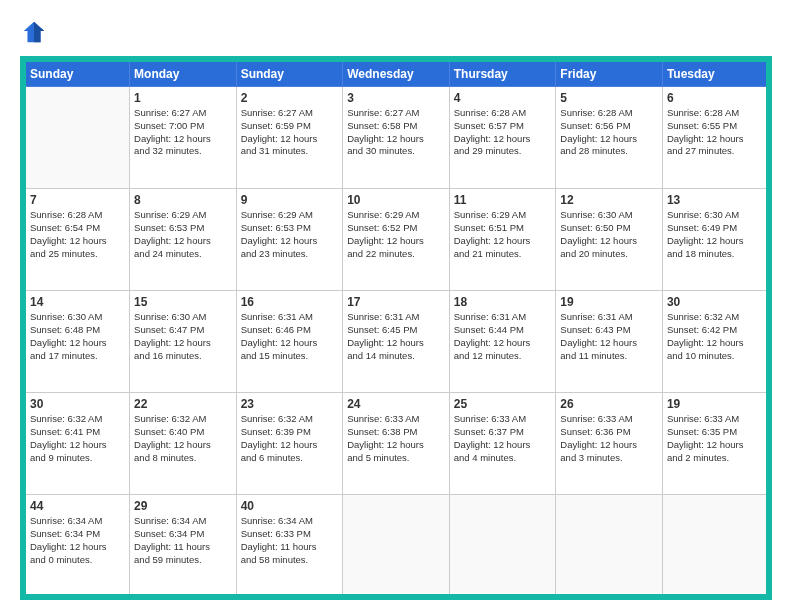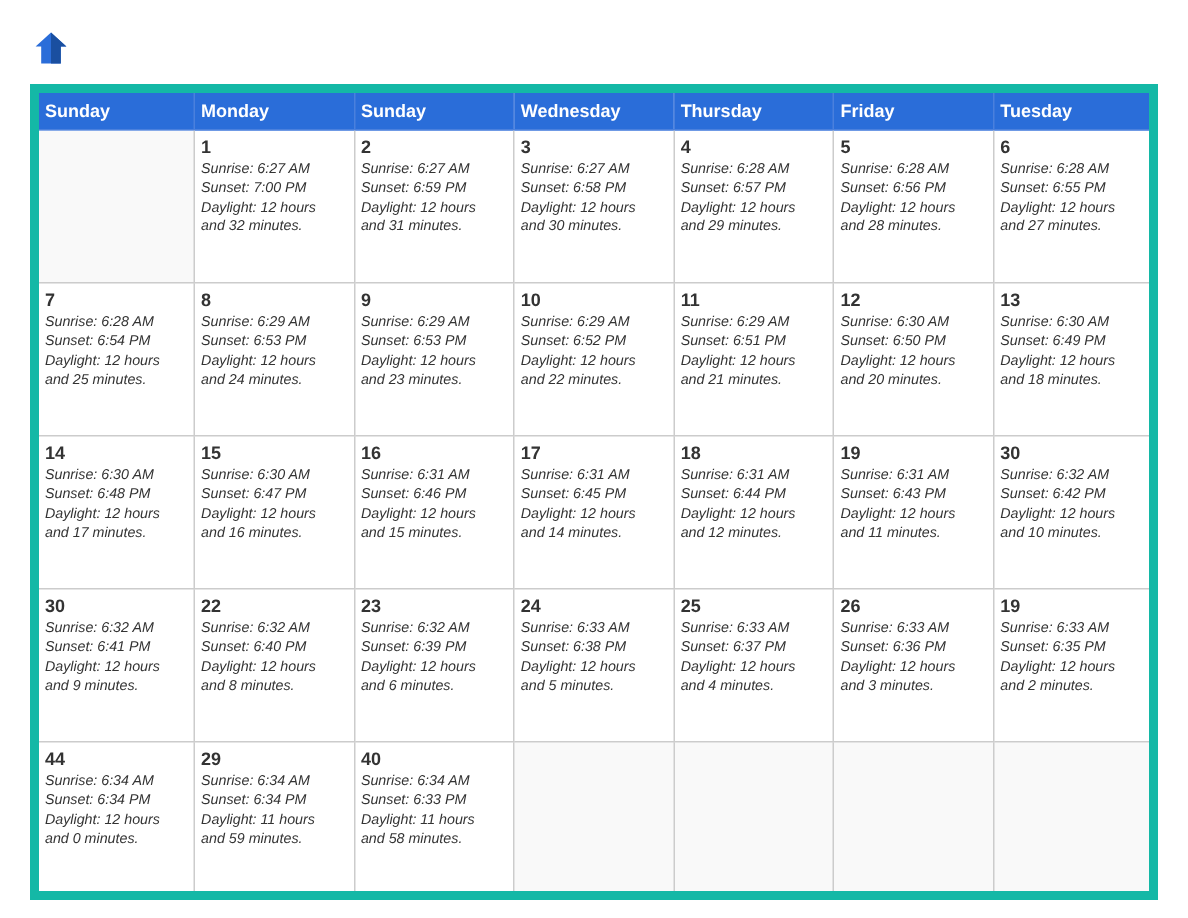--- a/index.html
+++ b/index.html
@@ -87,21 +87,20 @@
     .day-num {
       font-size: 12px;
       font-weight: bold;
       display: block;
       margin-bottom: 2px;
     }
     .day-info {
       font-size: 9.5px;
       color: #333;
       line-height: 1.35;
-      font-style: italic;
     }
     .empty-cell {
       background: #f9f9f9;
     }
   </style>
 </head>
 <body>
 
 <div class="page">
   <div class="header">

